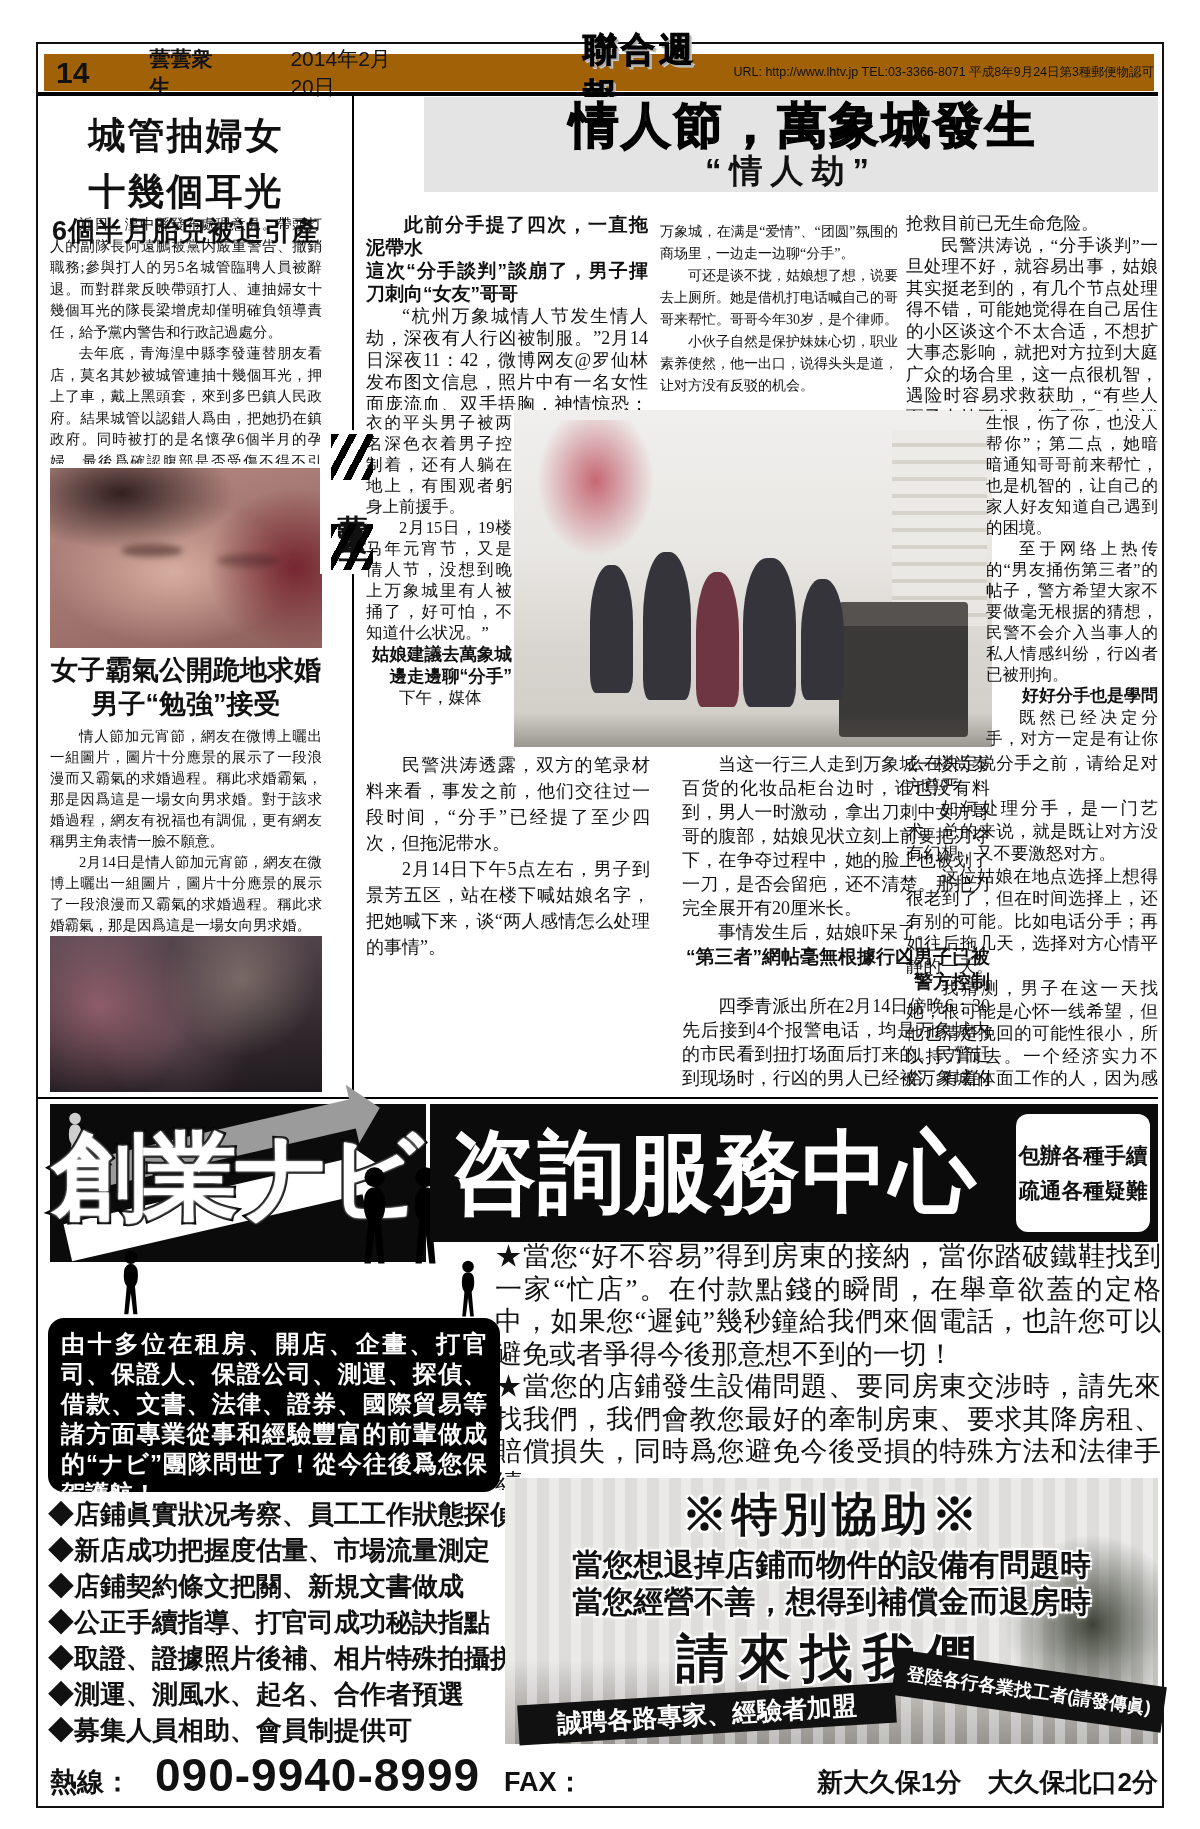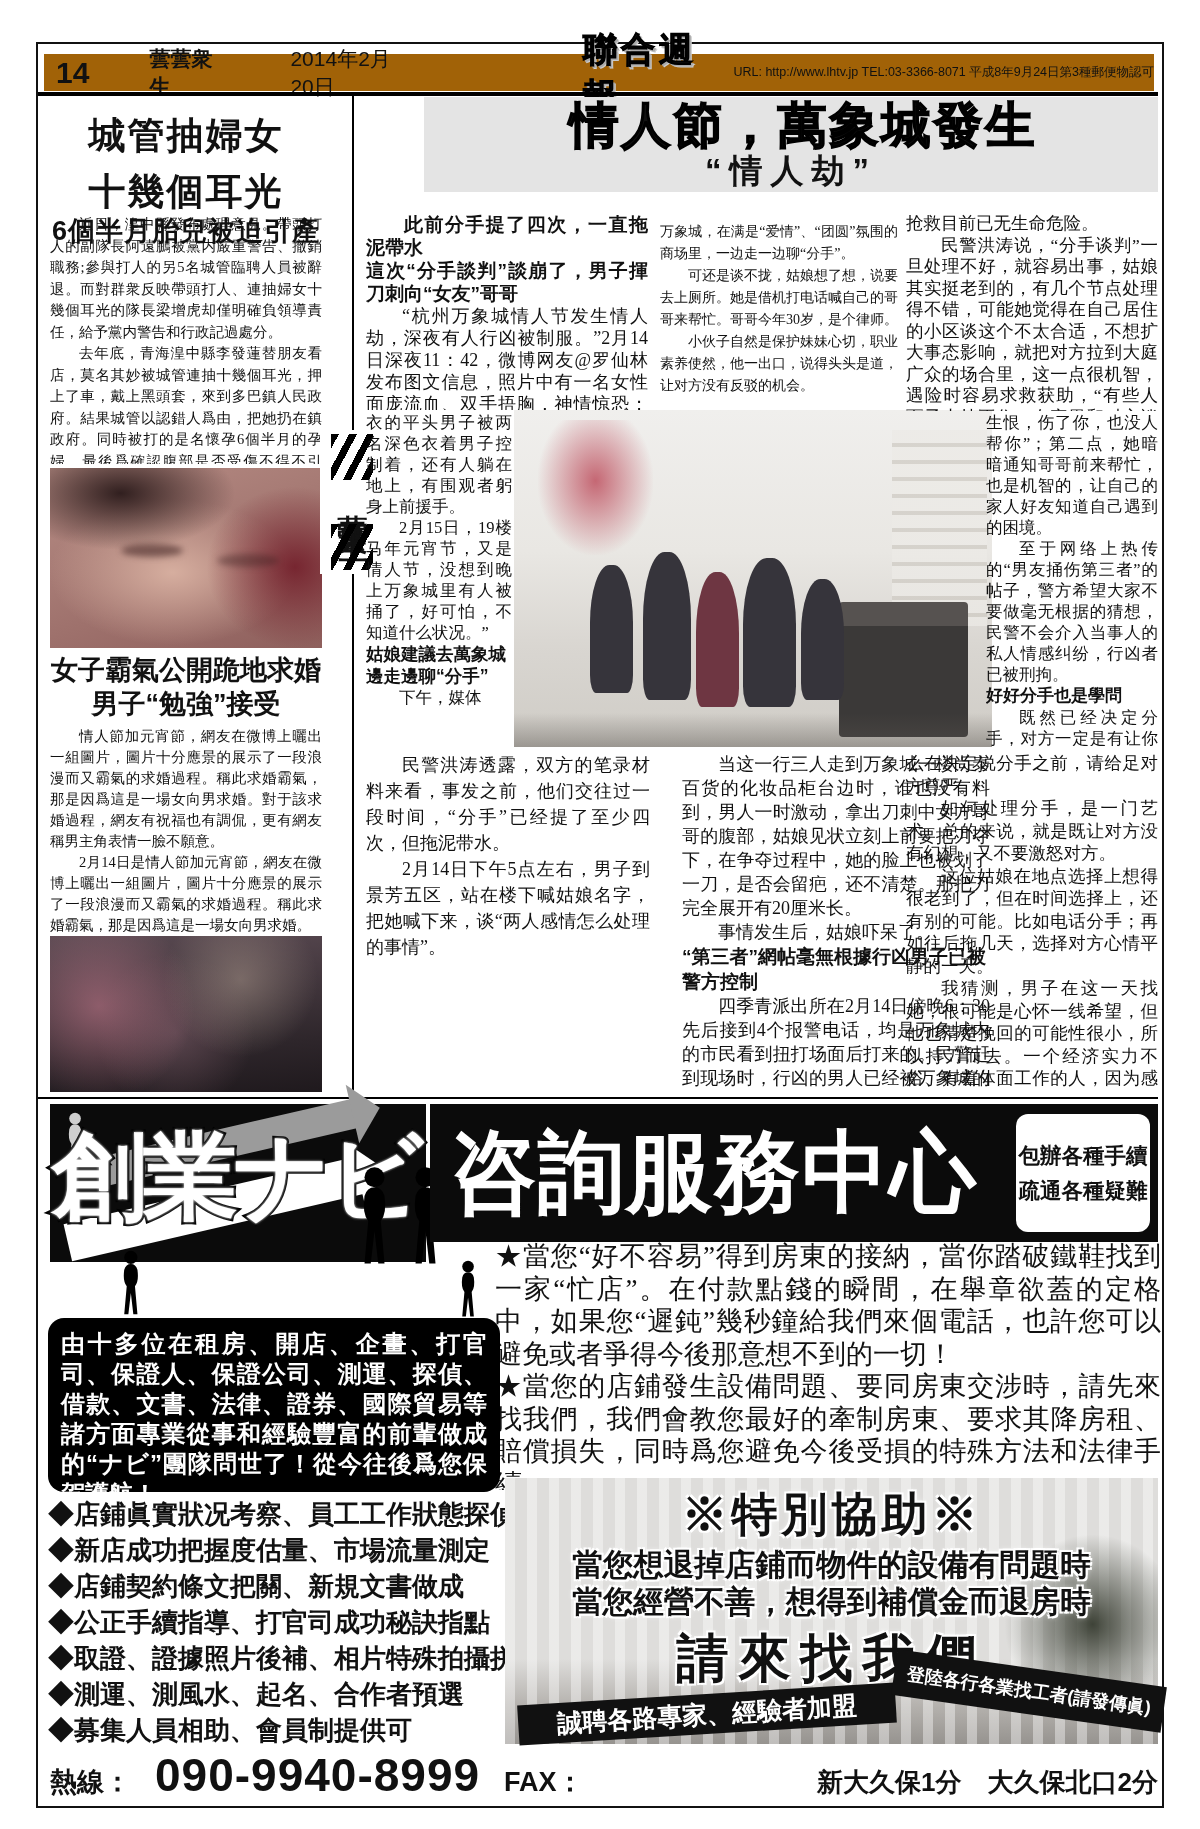--- a/index.html
+++ b/index.html
@@ -18,21 +18,21 @@
             text-shadow:2px 2px 0 #aaa,3px 3px 0 #ccc;-webkit-text-stroke:1px #000;}
   .pubinfo{font-size:12.5px;margin-left:22px;font-family:"Liberation Sans",sans-serif;white-space:nowrap;}
   .hdr-rule{left:38px;top:92px;width:1120px;height:4px;background:#000;}
   .divider-v{left:352px;top:96px;width:2px;height:1000px;background:#000;}
   .ad-rule{left:38px;top:1097px;width:1120px;height:2px;background:#000;}
 
   
   .txt{overflow:hidden;text-align:justify;}
   .txt p{margin:0;}
   .ind{text-indent:2em;}
-  .subhead{font-family:"Liberation Sans",sans-serif;font-weight:900;text-align:left;text-indent:0;}
+  .subhead{font-family:"Liberation Sans",sans-serif;font-weight:900;text-align:right;text-indent:0;}
 
   
   .a1-title{left:50px;top:100px;width:272px;text-align:center;font-weight:900;
             font-family:"Liberation Sans",sans-serif;}
   .a1-title .t-big{font-size:37px;line-height:41px;letter-spacing:2px;margin-top:15px;}
   .a1-title .t-small{font-size:27px;line-height:38px;letter-spacing:1px;}
   .a1-body{left:50px;top:214px;width:272px;height:250px;font-size:14.5px;line-height:21.5px;}
   .photo1{left:50px;top:468px;width:272px;height:180px;
     background:
       radial-gradient(ellipse 60% 45% at 26% 14%, rgba(42,26,26,.95), rgba(42,26,26,0) 70%),

